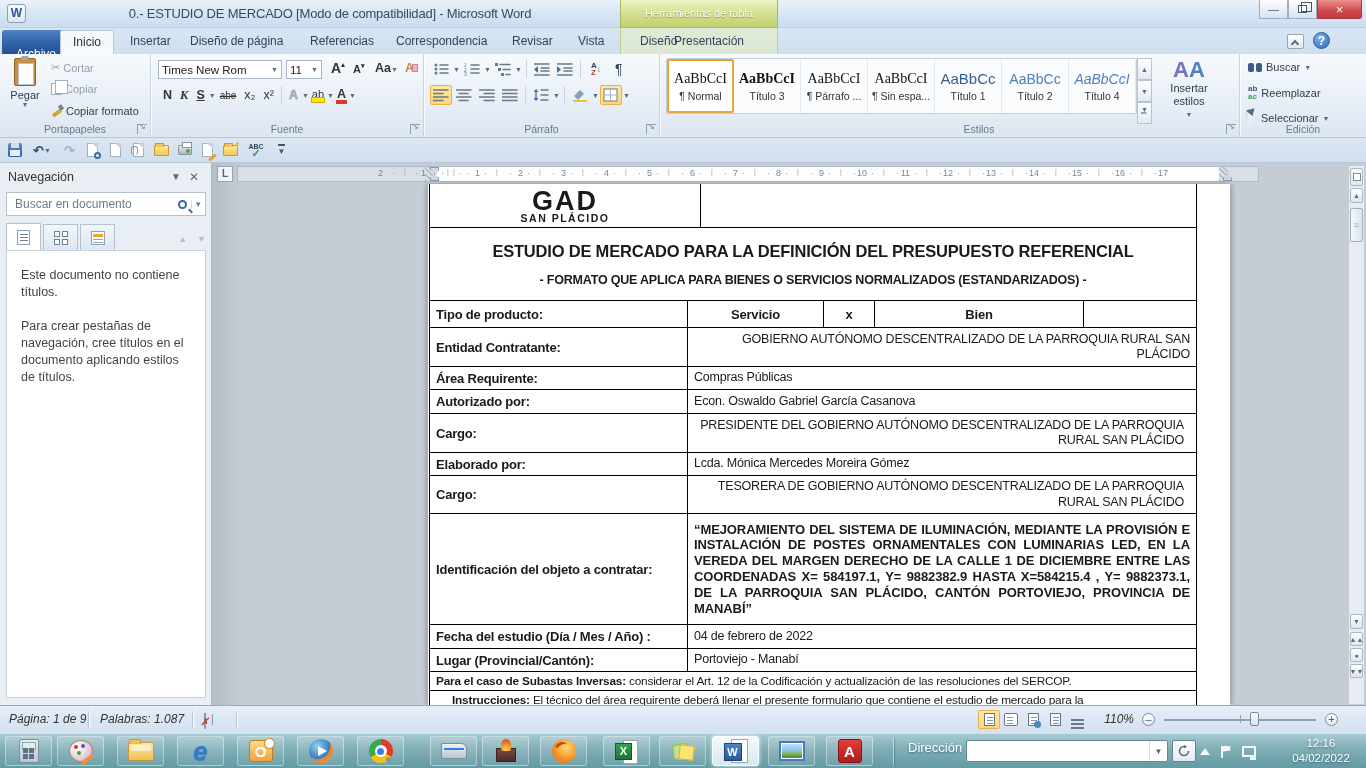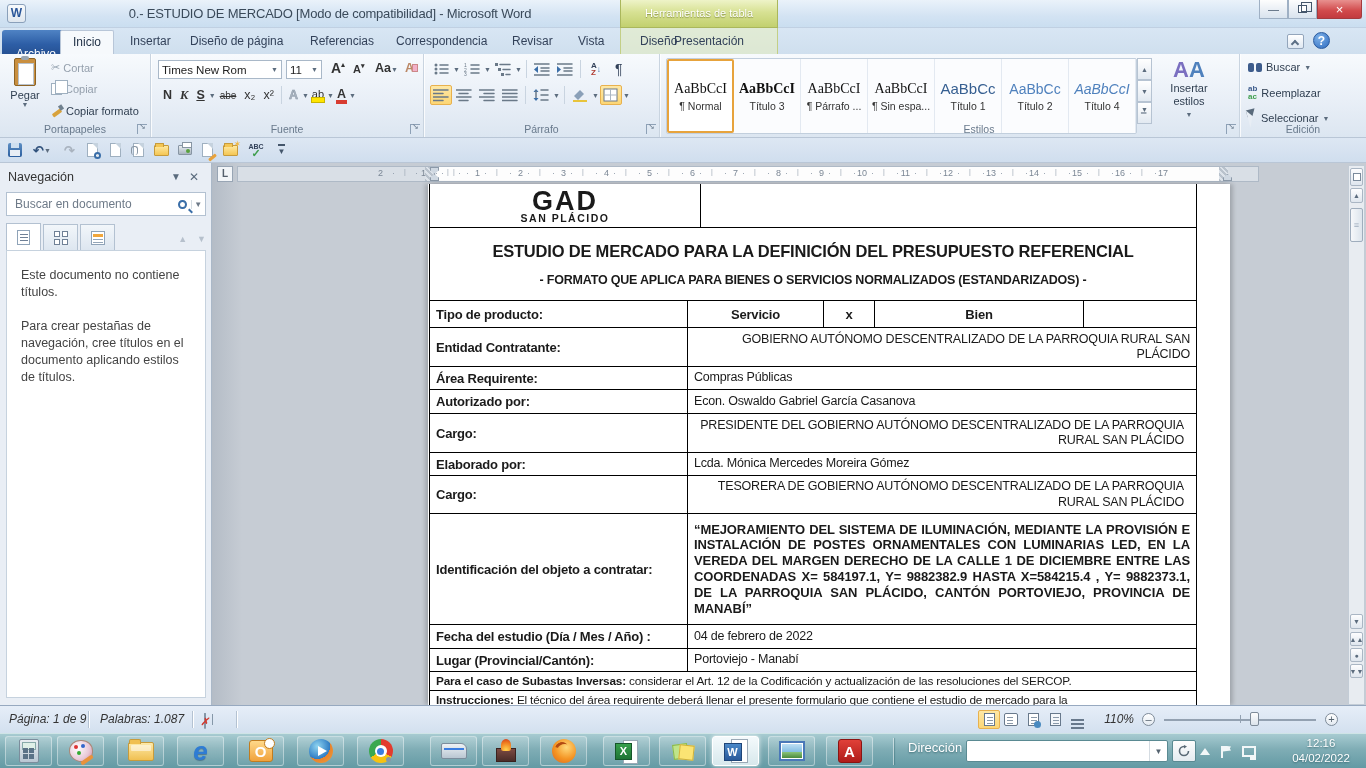--- a/index.html
+++ b/index.html
@@ -65,21 +65,21 @@
   .bar-under::after { content:""; position:absolute; left:2px; right:2px; bottom:0; height:4px; }
   .bar-yellow::after { background:#ffe500; border:1px solid #c9b400; }
   .bar-red::after { background:#d83c31; }
   .vsep { display:inline-block; width:1px; height:18px; background:#c9d4e0; margin:0 3px; vertical-align:middle; }
 
   
   .pic { display:inline-flex; align-items:center; justify-content:center; width:22px; height:20px; border-radius:2px; }
   .pic svg { display:block; }
 
   
-  .gallery { position:absolute; left:6px; top:4px; height:76px; background:#fbfcfe; border:1px solid #c2cfdd; border-radius:2px; display:flex;align-items:center; }
+  .gallery { position:absolute; left:6px; top:4px; height:56px; background:#fbfcfe; border:1px solid #c2cfdd; border-radius:2px; display:flex;align-items:center; }
   .stitem { width:67px; height:100%; border-right:1px solid #e3e9f1; display:flex; flex-direction:column; align-items:center; justify-content:center; gap:3px; overflow:hidden; }
   .stitem .prev { font-family:"Liberation Serif", serif; font-size:14px; color:#111; white-space:nowrap; }
   .stitem .nm { font-size:10.5px; color:#333; white-space:nowrap; }
   .stitem.sel { border:2px solid #e7a33c; border-radius:2px; background:#fff; }
   .st-b .prev { font-weight:bold; }
   .st-h1 .prev { color:#365f91; font-family:"Liberation Sans",sans-serif; }
   .st-h2 .prev { color:#4f81bd; font-family:"Liberation Sans",sans-serif; }
   .st-h4 .prev { color:#4f81bd; font-style:italic; font-family:"Liberation Sans",sans-serif; }
   .gal-scroll { position:absolute; top:4px; width:15px; height:66px; display:flex; flex-direction:column; }
   .gal-scroll .gs { flex:1; border:1px solid #b6c3d2; background:linear-gradient(#fff,#e2e9f1); font-size:7px; color:#5c6c7e; display:flex; align-items:center; justify-content:center; }
@@ -176,21 +176,21 @@
   .doc-sub { font-weight:bold; font-size:12.5px; }
   .row-tipo { grid-template-columns:258px 136px 51px 209px 1fr; height:27px; }
   .ctr { justify-content:center; }
   .r-h39 { height:39px; } .r-h23 { height:23px; } .r-h24 { height:24px; } .r-h38 { height:38px; } .r-h111 { height:111px; }
   .row2c { grid-template-columns:258px 1fr; }
   .val2 { width:490px; }
   .bold-just { font-weight:bold; text-align:justify; font-size:13px; line-height:15.8px; letter-spacing:-0.1px; }
   .row-note { grid-template-columns:1fr; }
   .note-cell { font-size:11.8px; line-height:14px; padding:2px 6px; display:block; }
   .note-cell b { font-weight:bold; }
-  .r-note { height:19px; } .r-instr { height:16px; border-bottom:none; }
+  .r-note { height:19px; } .r-instr { height:16px; border-bottom:none;padding-left:16px; }
 
   
   .vscroll { position:absolute; right:1px; top:2px; width:17px; height:540px; background:#e8ecf1; border:1px solid #c3ccd6; }
   .vs-btn { position:absolute; left:1px; width:13px; height:15px; background:linear-gradient(#fdfdfe,#dfe6ee); border:1px solid #aab6c4; border-radius:2px; display:flex; align-items:center; justify-content:center; font-size:7px; color:#5c6c7e; }
   .vs-thumb { position:absolute; left:1px; top:42px; width:13px; height:34px; background:linear-gradient(90deg,#f6f8fa,#dce4ec); border:1px solid #9fadbd; border-radius:2px; }
   .vs-thumb::before { content:"≡"; display:block; text-align:center; color:#9fadbd; font-size:9px; line-height:32px; }
   .ruler-toggle { top:2px; height:18px; }
   .ruler-toggle i { width:8px; height:8px; border:1px solid #7b8b9c; background:#fff; }
 
   

